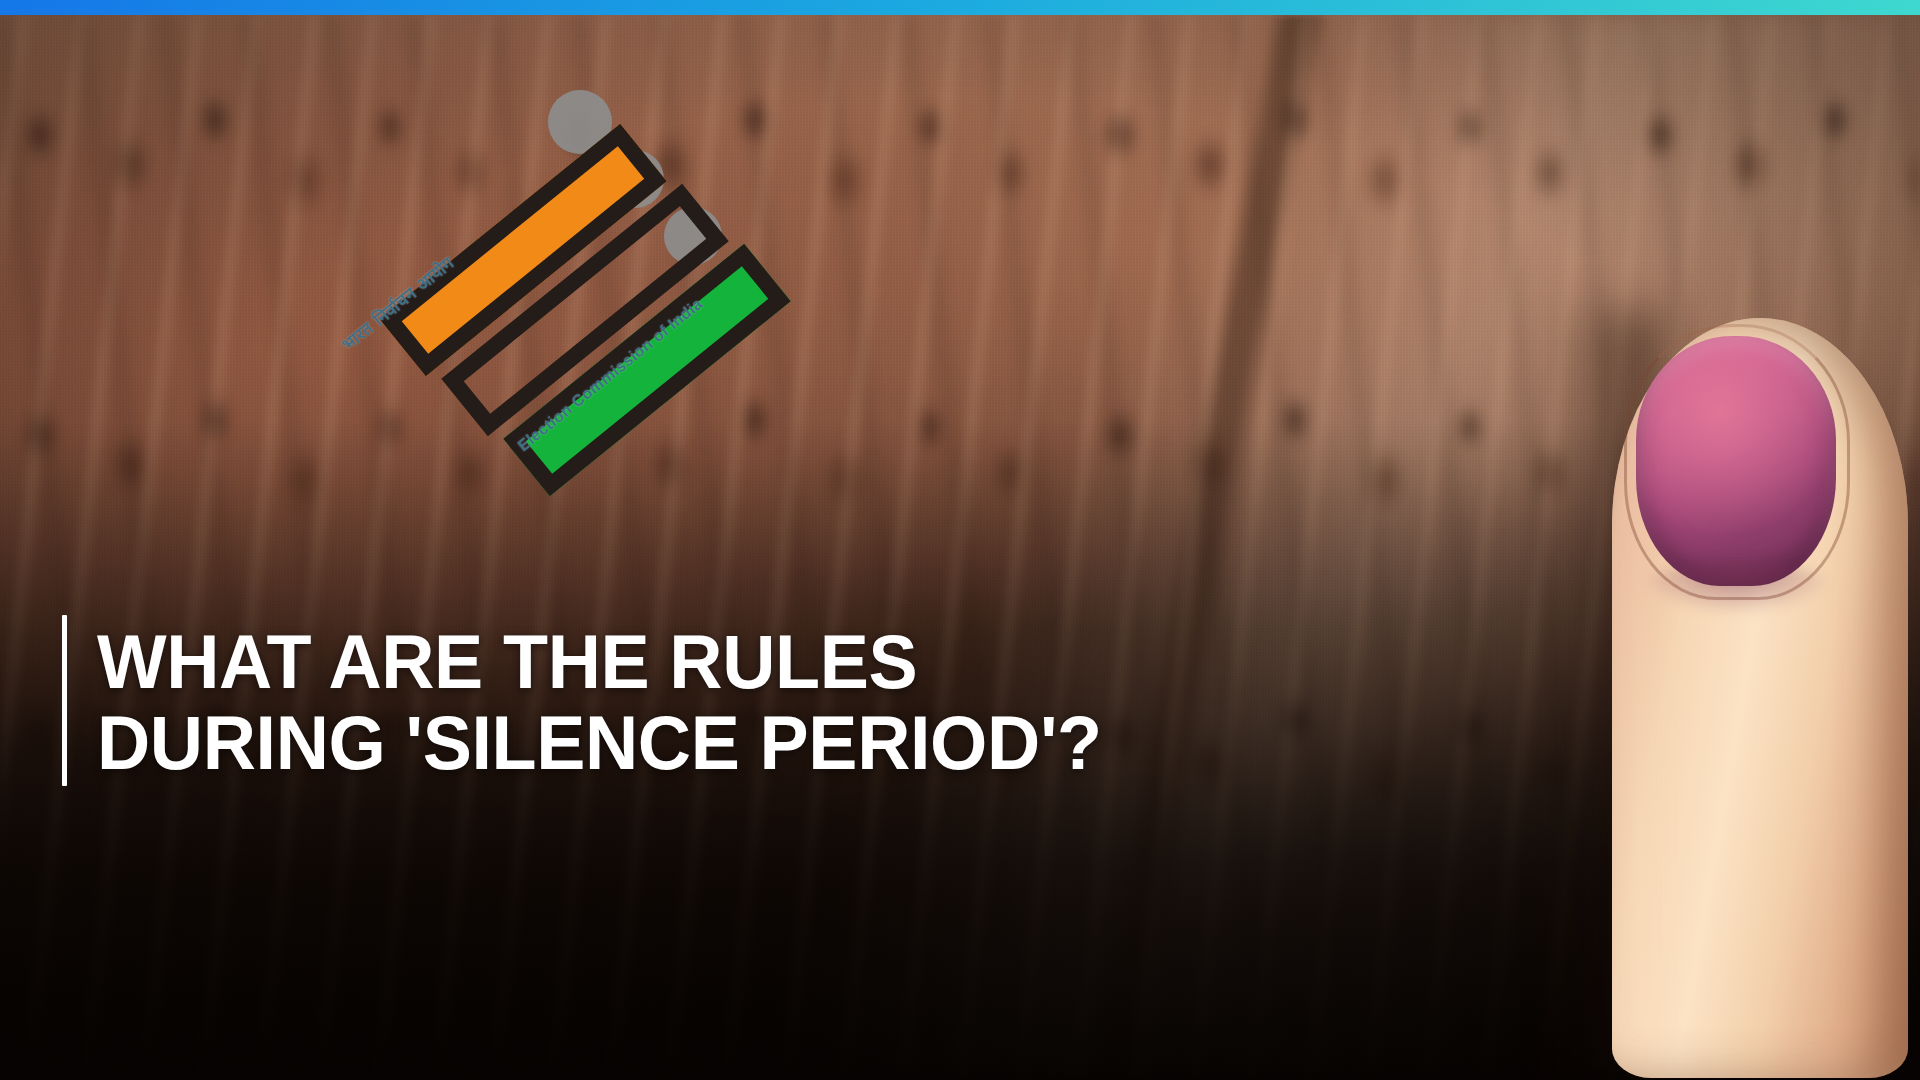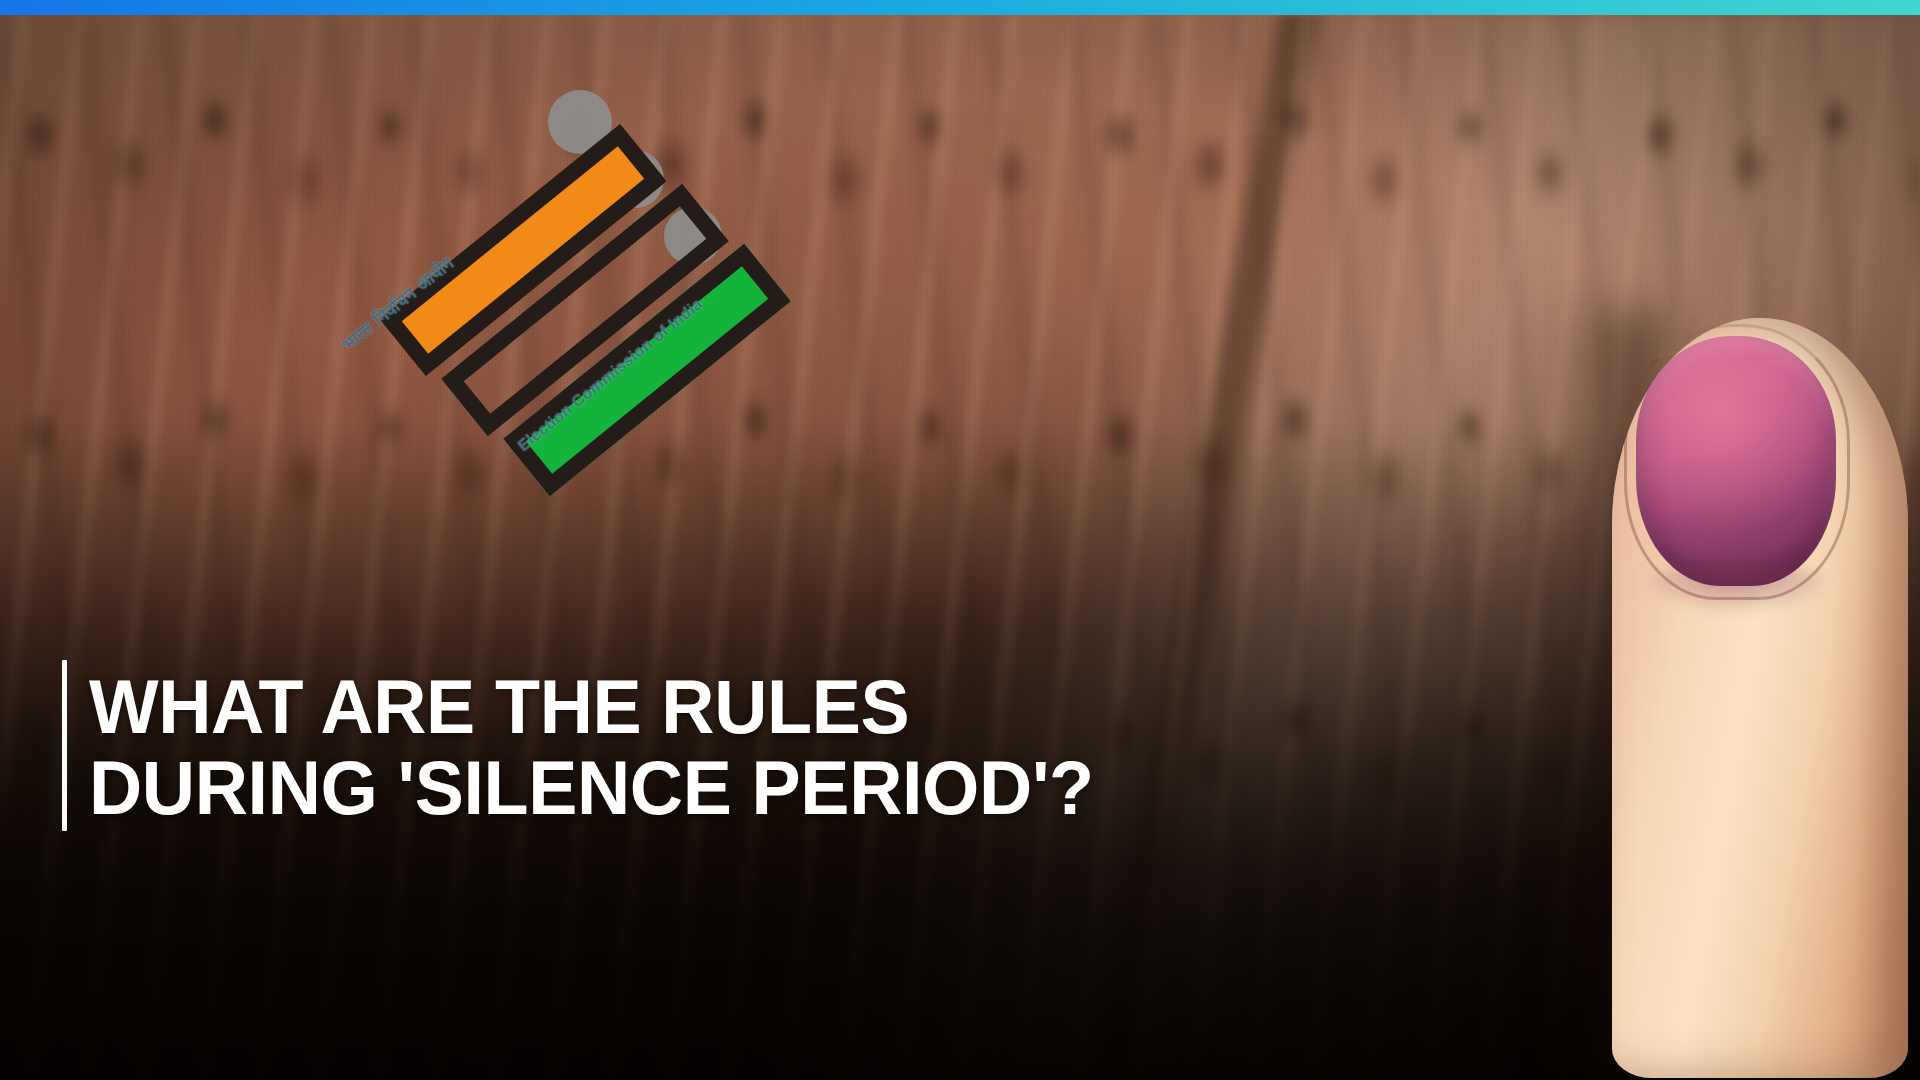--- a/index.html
+++ b/index.html
@@ -233,25 +233,25 @@
     position:absolute;
     left:-38px; top:10px;
     width:110px; height:770px;
     background: linear-gradient(90deg, rgba(20,8,4,0), rgba(22,9,4,.55));
     filter: blur(22px);
   }
 
   
   #headline-block {
     position:absolute;
-    left:62px; top:660px;
+    left:62px; top:615px;
     z-index:50;
     display:flex;
     align-items:stretch;
-    gap:22px;
+    gap:30px;
     justify-content:flex-end;
   }
   #headline-rule {
     width:5px;
     background:#ffffff;
     flex:0 0 5px;
     border-radius:1px;
   }
   #headline-lines {
     display:flex;

